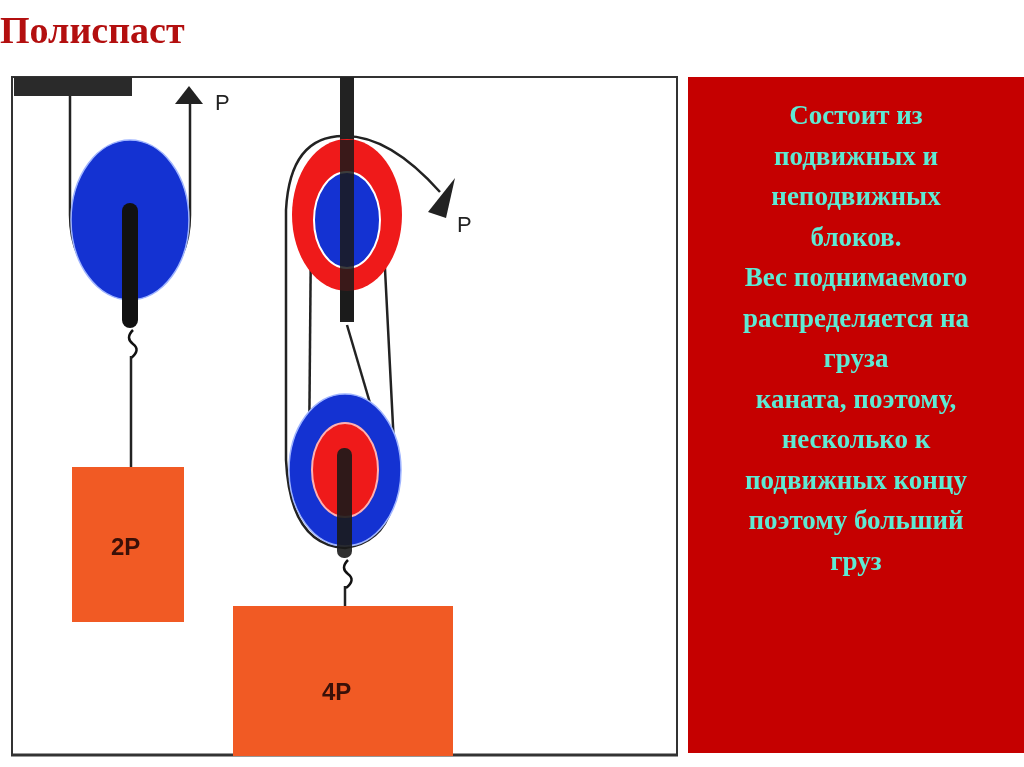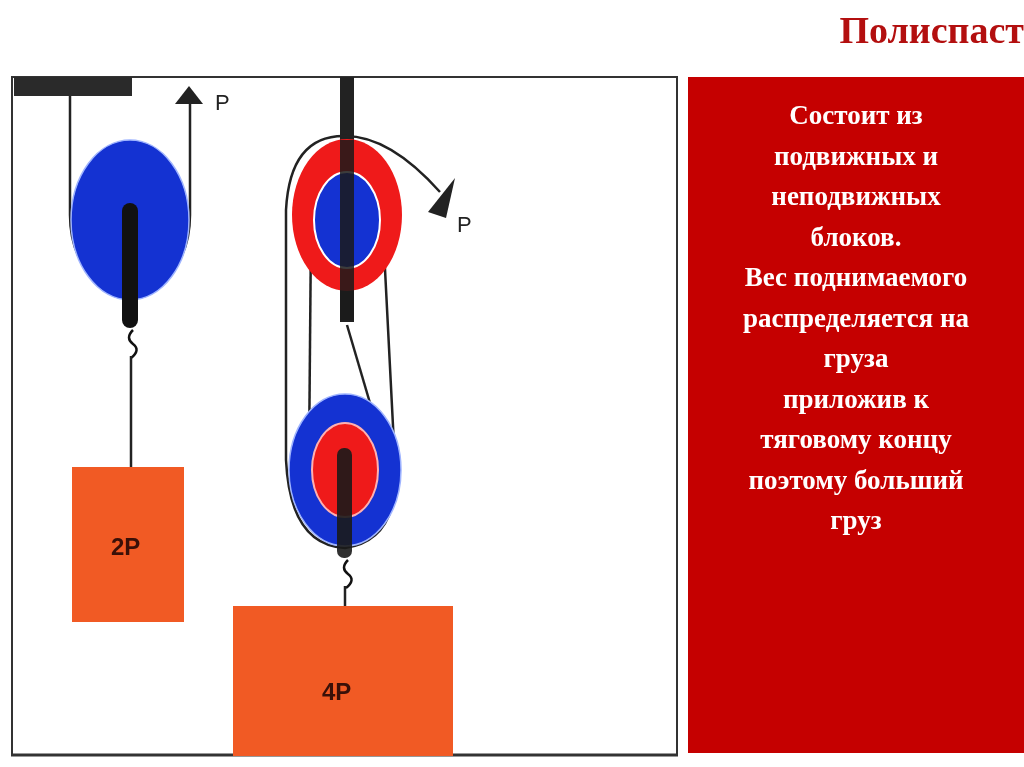--- a/index.html
+++ b/index.html
@@ -1,19 +1,19 @@
 <!DOCTYPE html>
 <html><head>
   <meta charset="utf-8">
   <style>
     html, body { margin:0; padding:0; }
     body { width:1024px; height:767px; background:#ffffff; position:relative; overflow:hidden; font-family:"Liberation Serif", serif; }
-    .title { position:absolute; left:0; top:8px; width:1024px; text-align:right; font-family:"Liberation Serif", serif; font-weight:bold; font-size:38px; color:#b30f0f; }
+    .title { position:absolute; left:0; top:8px; width:1024px; text-align:left; font-family:"Liberation Serif", serif; font-weight:bold; font-size:38px; color:#b30f0f; }
     .diagram { position:absolute; left:0; top:0; width:690px; height:767px; }
-    .panel { position:absolute; left:688px; top:77px; width:336px; height:676px; background:#c50000; color:#ffffff; box-sizing:border-box; padding:18px 8px 0 8px; text-align:center; }
+    .panel { position:absolute; left:688px; top:77px; width:336px; height:676px; background:#c50000; color:#5eead4; box-sizing:border-box; padding:18px 8px 0 8px; text-align:center; }
     .panel-line { display:block; font-family:"Liberation Serif", serif; font-weight:bold; font-size:27px; line-height:40.5px; white-space:nowrap; }
     .lbl { font-family:"Liberation Sans", sans-serif; font-size:22px; fill:#222; }
     .wlbl { font-family:"Liberation Sans", sans-serif; font-size:24px; fill:#3a1008; font-weight:bold; }
   </style>
 </head>
 <body>
 
 <div class="title">Полиспаст</div>
 
 <svg class="diagram" width="690" height="767" viewBox="0 0 690 767">
@@ -63,17 +63,18 @@
 </svg>
 
 <div class="panel">
   <span class="panel-line">Состоит из</span>
   <span class="panel-line">подвижных и</span>
   <span class="panel-line">неподвижных</span>
   <span class="panel-line">блоков.</span>
   <span class="panel-line"> Вес поднимаемого</span>
   <span class="panel-line">распределяется на</span>
   <span class="panel-line">груза</span>
-  <span class="panel-line">приложив к</span>
-  <span class="panel-line">тяговому концу</span>
+  <span class="panel-line">каната, поэтому,</span>
+  <span class="panel-line">несколько к</span>
+  <span class="panel-line">подвижных концу</span>
   <span class="panel-line">поэтому больший</span>
   <span class="panel-line">груз</span>
 </div>
 
 </body></html>

